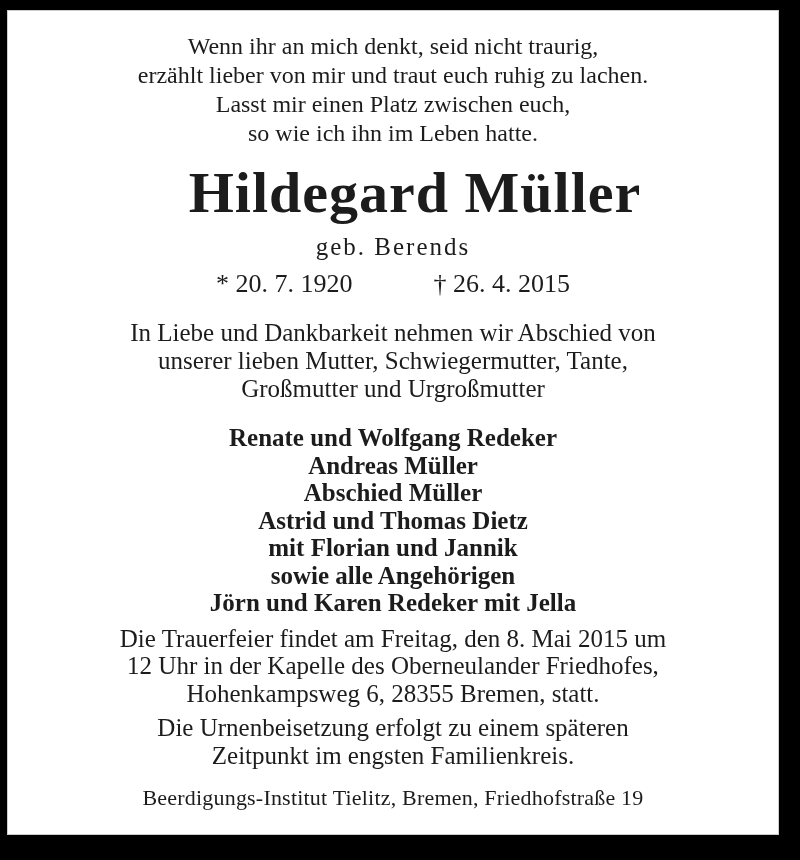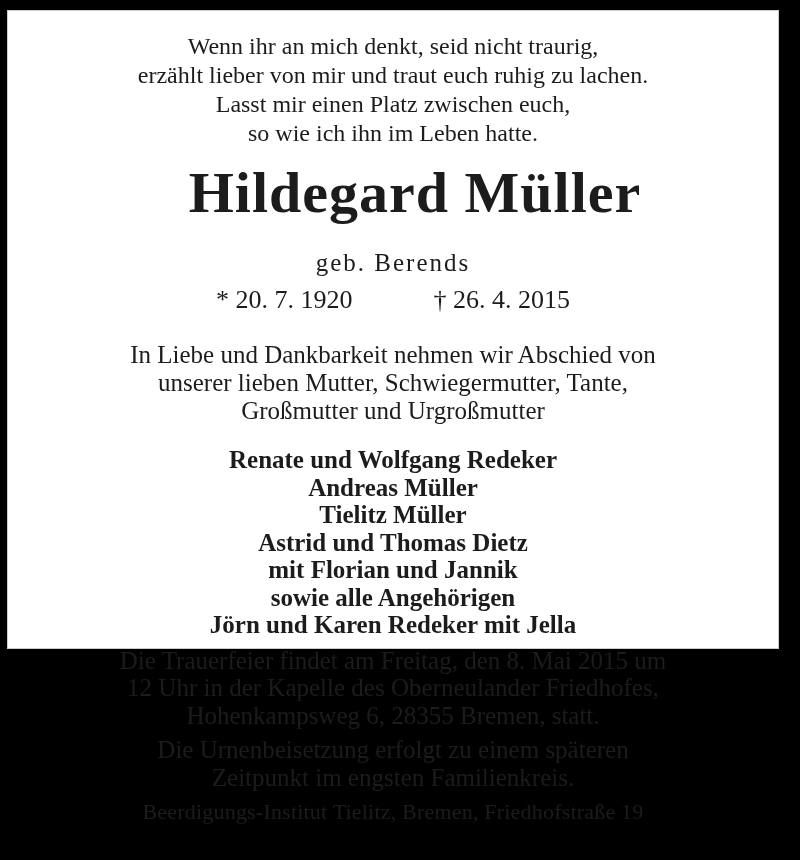--- a/index.html
+++ b/index.html
@@ -20,76 +20,76 @@
     top: 0; left: 0;
     width: 800px;
     height: 860px;
     background: #000000;
   }
   .page {
     position: absolute;
     top: 10px;
     left: 7px;
     width: 772px;   
-    height: 639px;  
+    height: 825px;  
     background: #ffffff;
     box-shadow: inset 0 0 0 1px #cccccc;
     color: #1c1c1c;
     text-align: center;
   }
   .verse {
     padding-top: 22px;
     font-size: 24px;
     line-height: 29px;
   }
   .deceased-name {
     margin-top: 14px;
     font-size: 58px;
     line-height: 62px;
     font-weight: bold;
     letter-spacing: 1px;
     padding-left: 44px;
   }
   .maiden {
-    margin-top: 24px;
+    margin-top: 8px;
     font-size: 25px;
     line-height: 29px;
     letter-spacing: 2px;
   }
   .dates {
     margin-top: 8px;
     font-size: 26px;
     line-height: 30px;
     display: flex;
     justify-content: center;
     gap: 81px;
   }
   .intro {
-    margin-top: 26px;
+    margin-top: 20px;
     font-size: 25px;
     line-height: 28px;
   }
   .mourners {
     margin-top: 21px;
     font-size: 25px;
     line-height: 27.5px;
     font-weight: bold;
   }
   .service {
     margin-top: 8px;
     font-size: 25px;
     line-height: 27.5px;
   }
   .urn {
     margin-top: 7px;
     font-size: 25px;
     line-height: 27.5px;
   }
   .funeral-home {
-    margin-top: 8px;
+    margin-top: 16px;
     font-size: 22px;
     line-height: 26px;
     letter-spacing: 0.2px;
   }
 </style>
 </head>
 <body>
 
 <div class="frame"></div>
 
@@ -113,21 +113,21 @@
 
   <div class="intro">
     <div>In Liebe und Dankbarkeit nehmen wir Abschied von</div>
     <div>unserer lieben Mutter, Schwiegermutter, Tante,</div>
     <div>Großmutter und Urgroßmutter</div>
   </div>
 
   <div class="mourners">
     <div>Renate und Wolfgang Redeker</div>
     <div>Andreas Müller</div>
-    <div>Tielitz Müller</div>
+    <div>Abschied Müller</div>
     <div>Astrid und Thomas Dietz</div>
     <div>mit Florian und Jannik</div>
     <div>sowie alle Angehörigen</div>
     <div>Jörn und Karen Redeker mit Jella</div>
   </div>
 
   <div class="service">
     <div>Die Trauerfeier findet am Freitag, den 8. Mai 2015 um</div>
     <div>12 Uhr in der Kapelle des Oberneulander Friedhofes,</div>
     <div>Hohenkampsweg 6, 28355 Bremen, statt.</div>

